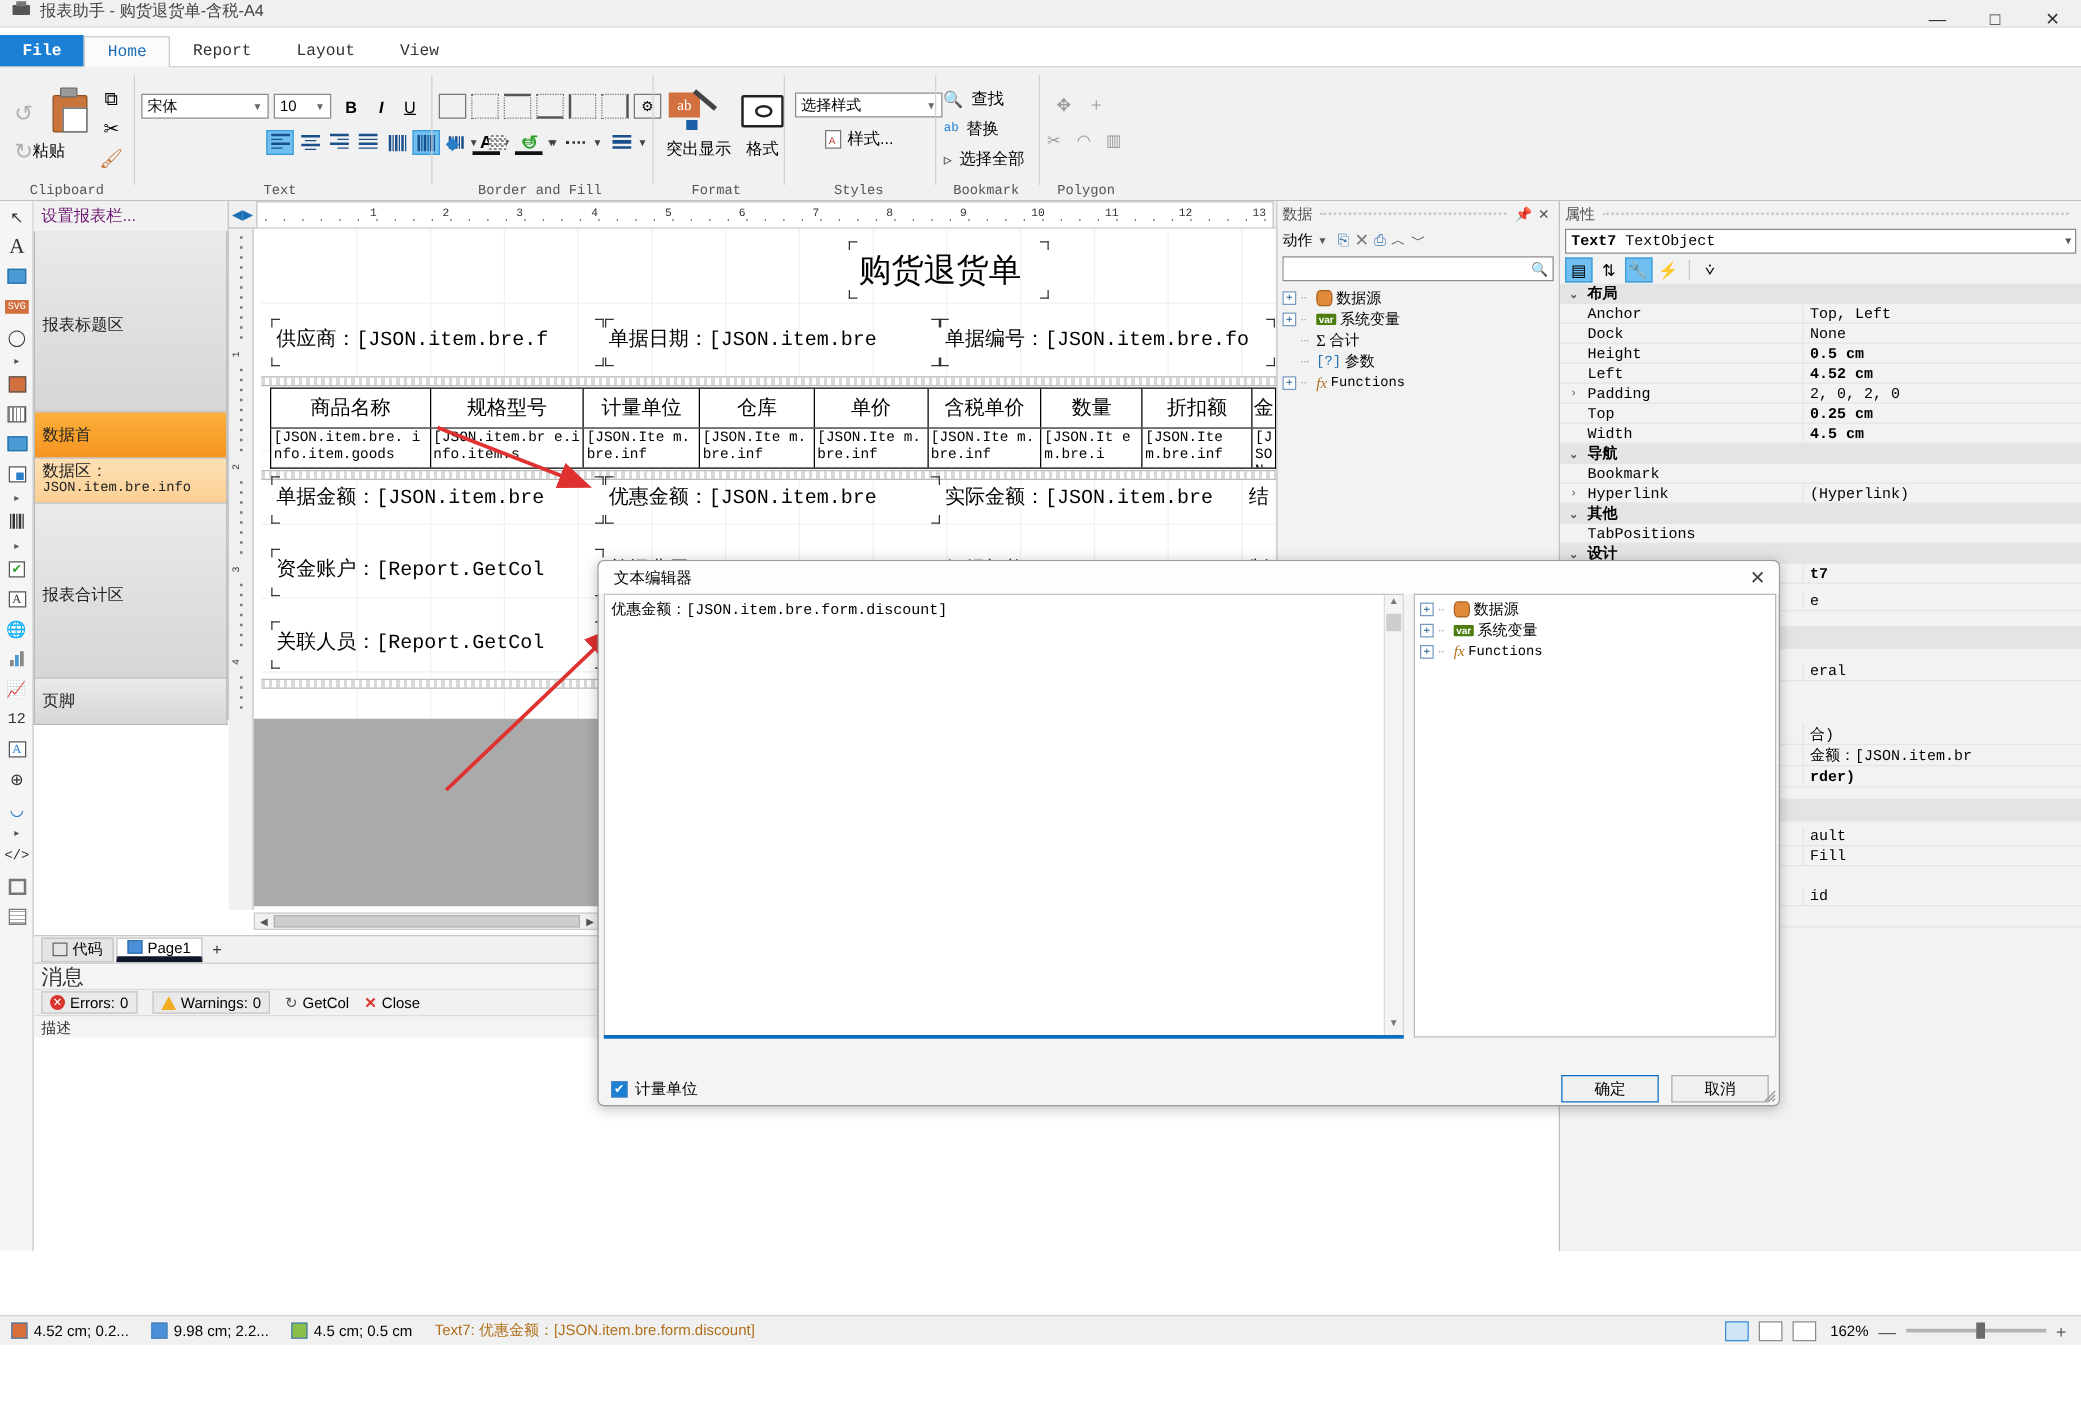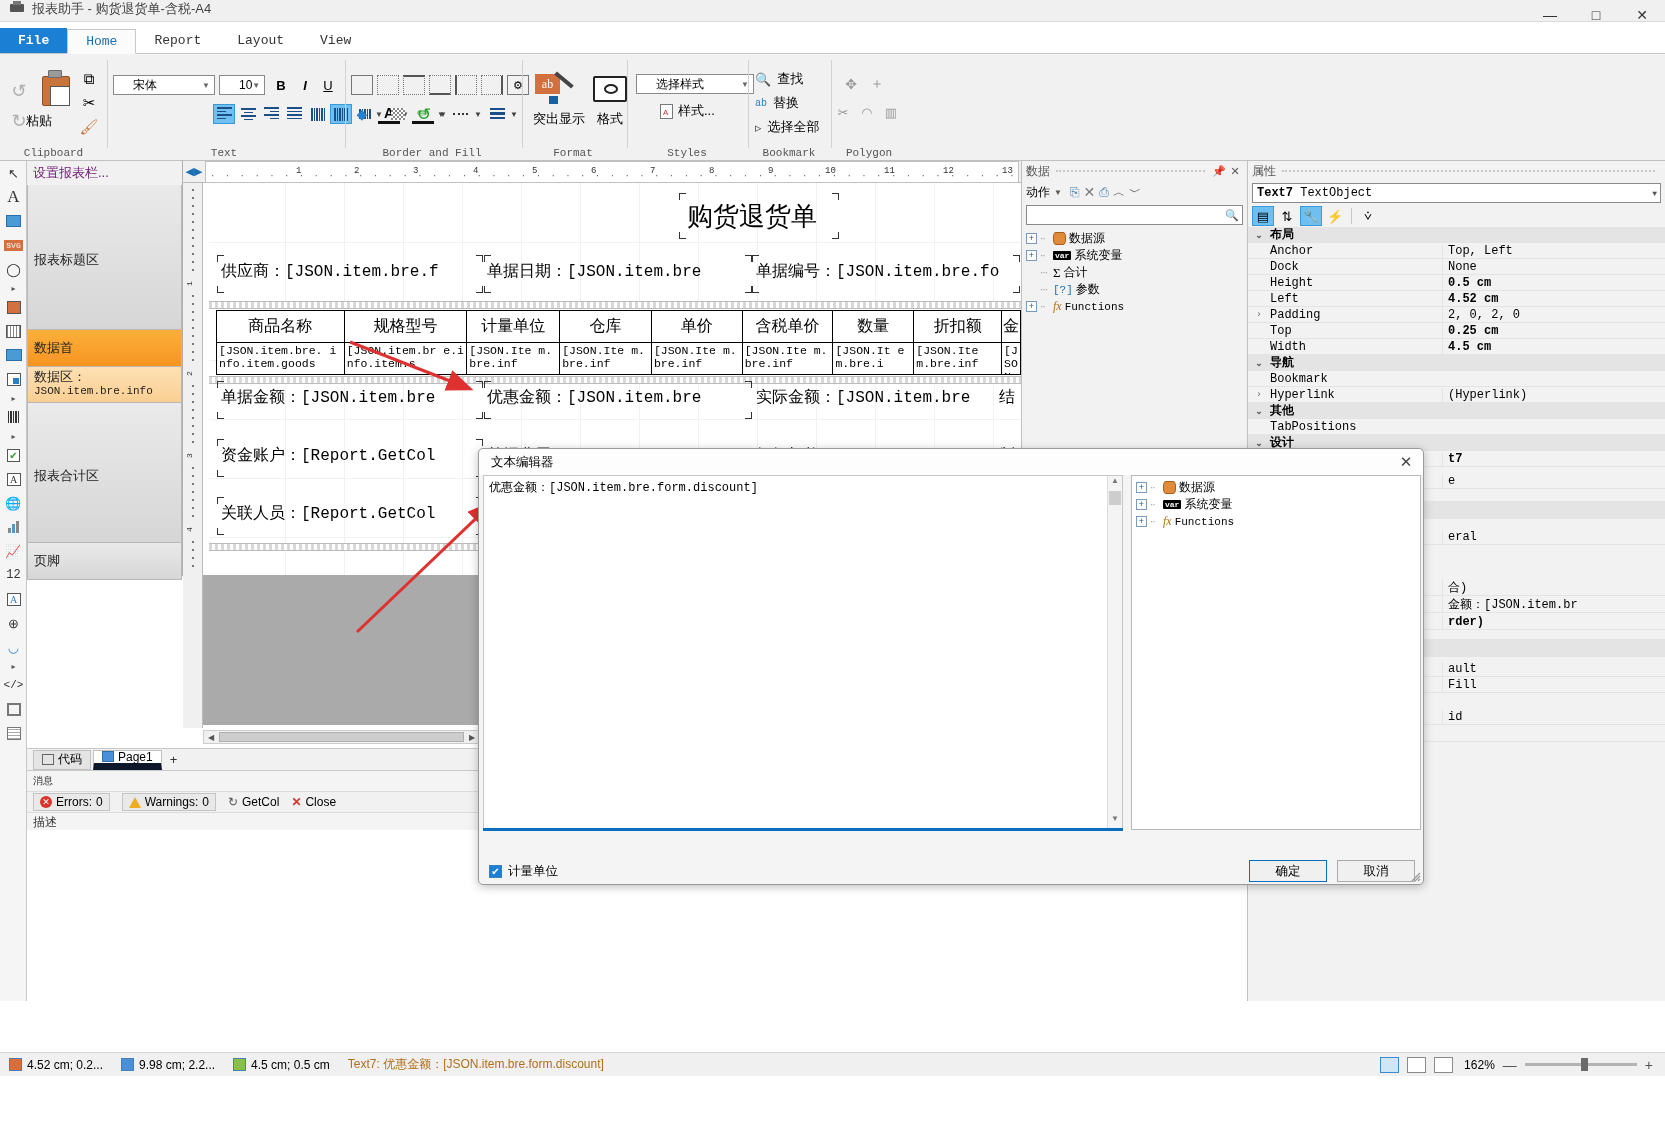--- a/index.html
+++ b/index.html
@@ -49,21 +49,21 @@
 
   .paste-ico { position:absolute; left:36px; top:14px; width:40px; height:42px; }
   .pb1{position:absolute;left:6px;top:8px;width:28px;height:30px;background:#c8743a;border:1px solid #8c4f22;border-radius:2px;}
   .pb2{position:absolute;left:12px;top:2px;width:14px;height:8px;background:#9a9a9a;border:1px solid #6b6b6b;border-radius:1px;}
   .pb3{position:absolute;left:14px;top:18px;width:20px;height:20px;background:#fff;border:1px solid #555;}
   .paste-lbl{position:absolute;left:26px;top:58px;width:60px;font-size:13px;}
 
   .sm-ico { position:absolute; width:22px; height:22px; display:flex; align-items:center; justify-content:center; font-size:15px; }
 
   .fld { position:absolute; background:#fff; border:1px solid #8a8a8a; height:20px;
-         display:flex; align-items:center; padding-left:19px; font-size:12px; }
+         display:flex; align-items:center; padding-left:4px; font-size:12px; }
   .fld .caret { margin-left:auto; margin-right:4px; font-size:8px; color:#666; }
 
   .tbtn { position:absolute; width:22px; height:20px; display:flex; align-items:center;
           justify-content:center; font-size:13px; font-weight:bold; }
   .abtn { position:absolute; width:22px; height:20px; display:flex; align-items:center;
           justify-content:center; }
   .abtn.on { background:#6fc0f0; border:1px solid #3b9ad6; }
   .alines { width:15px; }
   .alines i { display:block; height:1.5px; background:#1a4f8a; margin-bottom:2px; }
 
@@ -151,29 +151,29 @@
              background:#f0f0f0; border:1px solid #ccc; display:flex; align-items:center; }
   #hscroll .sar{width:14px;text-align:center;font-size:8px;color:#555;}
   #hsthumb{height:10px;background:#cdcdcd;border:1px solid #b0b0b0;flex:1;margin:0 1px;}
 
   
   #pagetabs { position:absolute; left:27px; top:748px; width:453px; height:22px;
               background:#f1f1f1; border-top:1px solid #c8c8c8; display:flex; align-items:center;
               padding-left:6px; gap:2px; }
   .ptab { height:20px; padding:0 8px; display:flex; align-items:center; gap:4px;
           font-size:12px; background:#e4e4e4; border:1px solid #c0c0c0; }
-  .ptab.act { background:#fff; border-bottom:7px solid #0f172a; }
+  .ptab.act { background:#fff; border-bottom:5px solid #0f172a; }
   .ptab .ti { width:12px; height:11px; border:1px solid #666; display:inline-block; }
   .ptab .ti.blue{ background:#4a90d9; border-color:#2f6ea8;}
   #ptab-add { font-size:13px; color:#333; padding:0 6px; }
 
   
   #msgpanel { position:absolute; left:27px; top:770px; width:453px; height:60px; background:#f4f4f4;
               border-top:1px solid #c8c8c8; }
-  #msg-title { height:20px; padding-left:6px; font-size:10px; color:#333; display:flex; align-items:center; }
+  #msg-title { height:20px; padding-left:6px; font-size:17px; color:#333; display:flex; align-items:center; }
   #msg-bar { height:22px; display:flex; align-items:center; gap:12px; padding-left:6px;
              border-top:1px solid #dcdcdc; border-bottom:1px solid #dcdcdc; background:#f1f1f1; }
   .mchip { display:flex; align-items:center; gap:4px; font-size:12px;
            padding:1px 6px; border:1px solid #c4c4c4; background:#e9e9e9; }
   .dot-r{width:12px;height:12px;border-radius:50%;background:#d9342b;color:#fff;font-size:9px;
          display:flex;align-items:center;justify-content:center;}
   .tri-y{width:0;height:0;border-left:6px solid transparent;border-right:6px solid transparent;
          border-bottom:11px solid #f0ad22;position:relative;}
   #msg-desc { height:18px; padding-left:6px; font-size:12px; color:#333; display:flex; align-items:center; }
 
@@ -188,21 +188,21 @@
   #data-search { margin:2px 4px; height:20px; background:#fff; border:1px solid #8a8a8a;
                  display:flex; align-items:center; }
   #data-search input{ border:none; outline:none; flex:1; font-size:12px; padding-left:4px;
                       font-family:"Liberation Sans",sans-serif; }
   .tree { padding:3px 0 0 4px; font-size:12px; }
   .tnode { display:flex; align-items:center; gap:3px; height:17px; }
   .tplus { width:11px; height:11px; border:1px solid #7a9bc0; background:#fff; font-size:9px;
            line-height:9px; text-align:center; color:#25608f; }
   .tdash { color:#9a9a9a; font-size:10px; letter-spacing:-1px; width:10px; }
   .ic-db{width:13px;height:13px;background:#e08a3c;border-radius:3px/5px;border:1px solid #a85f1d;}
-  .ic-var{background:#000000;color:#fff;font-size:8px;padding:0 2px;font-weight:bold;border-radius:1px;font-family:Liberation Mono, monospace;}
+  .ic-var{background:#4d7c0f;color:#fff;font-size:8px;padding:0 2px;font-weight:bold;border-radius:1px;font-family:Liberation Sans, sans-serif;}
   .ic-sig{font-family:"Liberation Serif",serif;font-size:13px;color:#000;}
   .ic-par{color:#1b6fb5;font-family:"Liberation Mono",monospace;font-size:11px;}
   .ic-fx{font-style:italic;color:#b06f1b;font-family:"Liberation Serif",serif;font-size:12px;}
 
   
   #proppanel { position:absolute; left:1247px; top:161px; width:418px; height:840px;
                background:#f2f2f2; border-left:1px solid #c0c0c0; }
   #prop-obj { margin:2px 4px; height:20px; background:#fff; border:1px solid #8a8a8a;
               display:flex; align-items:center; padding-left:4px;
               font-family:"Liberation Mono",monospace; font-size:12px; }

